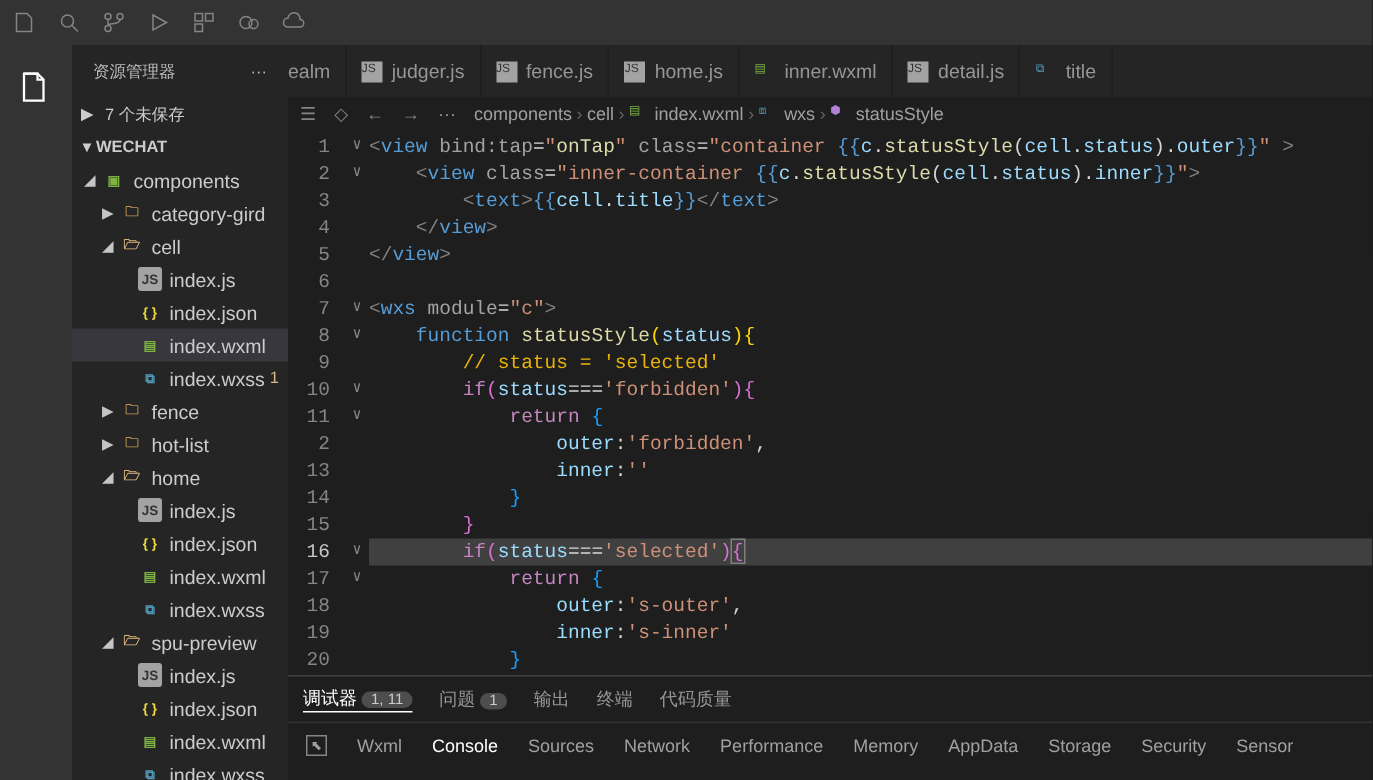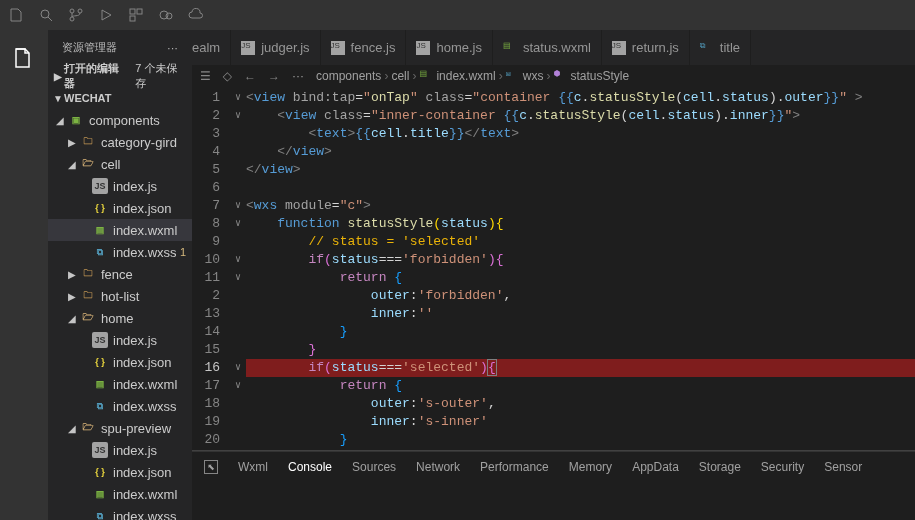--- a/index.html
+++ b/index.html
@@ -37,21 +37,21 @@
 .crumbs-row .tool { color: #858585; }
 .crumbs { display: flex; align-items: center; gap: 3px; }
 .crumbs .sep { color: #666; }
 .crumbs .fi { width: 14px; height: 14px; font-size: 8px; }
 .code { flex: 1; display: flex; font-family: Consolas, "Courier New", monospace; font-size: 13px; line-height: 18px; overflow: hidden; }
 .gutter { width: 38px; text-align: right; color: #858585; padding-right: 10px; padding-top: 2px; }
 .gutter .cur { color: #c6c6c6; }
 .fold-col { width: 16px; color: #858585; font-size: 10px; padding-top: 2px; }
 .fold-col div { height: 18px; display:flex; align-items:center; justify-content:center;}
 .code-lines { flex: 1; padding-top: 2px; white-space: pre; }
-.code-lines .hl { background: #7f1d1d; display: block; }
+.code-lines .hl { background: #404040; display: block; }
 .c-tag { color: #808080; }
 .c-name { color: #569cd6; }
 .c-attr { color: #a3a3a3; }
 .c-str { color: #ce9178; }
 .c-tmpl { color: #569cd6; }
 .c-kw { color: #c586c0; }
 .c-fn { color: #dcdcaa; }
 .c-param { color: #9cdcfe; }
 .c-comm { color: #eab308; }
 .c-op { color: #d4d4d4; }
@@ -110,21 +110,20 @@
     </div>
   </div>
 
   <div class="sidebar">
     <div class="sidebar-header">
       <span>资源管理器</span>
       <span>···</span>
     </div>
     <div class="section-title">
       <span class="chev">▶</span>
-      <span>打开的编辑器</span>
       <span class="badge">7 个未保存</span>
     </div>
     <div class="section-title">
       <span class="chev">▼</span>
       <span>WECHAT</span>
     </div>
     <div class="tree" id="tree">
         <div class="tree-item" style="padding-left: 8px;">
           <span class="chev">◢</span>
           <span class="fi fi-comp">▣</span>
@@ -236,25 +235,25 @@
         <div class="tab">
           <span class="fi fi-js">JS</span>
           <span>fence.js</span>
         </div>
         <div class="tab">
           <span class="fi fi-js">JS</span>
           <span>home.js</span>
         </div>
         <div class="tab">
           <span class="fi fi-wxml">▤</span>
-          <span>status.wxml</span>
-        </div>
-        <div class="tab">
-          <span class="fi fi-js">JS</span>
-          <span>return.js</span>
+          <span>inner.wxml</span>
+        </div>
+        <div class="tab">
+          <span class="fi fi-js">JS</span>
+          <span>detail.js</span>
         </div>
         <div class="tab">
           <span class="fi fi-wxss">⧉</span>
           <span>title</span>
         </div>
       </div>
     <div class="crumbs-row">
       <span class="tool">☰</span>
       <span class="tool">◇</span>
       <span class="tool">←</span>
@@ -318,20 +317,27 @@
           <div>∨</div>
           <div>∨</div>
           <div></div>
           <div></div>
           <div></div>
           <div></div>
         </div>
       <div class="code-lines" id="codelines"><div><span class="c-tag">&lt;</span><span class="c-name">view</span> <span class="c-attr">bind:tap</span><span class="c-op">=</span><span class="c-str">"</span><span class="c-fn">onTap</span><span class="c-str">"</span> <span class="c-attr">class</span><span class="c-op">=</span><span class="c-str">"container </span><span class="c-tmpl">{{</span><span class="c-param">c</span><span class="c-op">.</span><span class="c-fn">statusStyle</span><span class="c-op">(</span><span class="c-param">cell</span><span class="c-op">.</span><span class="c-param">status</span><span class="c-op">).</span><span class="c-param">outer</span><span class="c-tmpl">}}</span><span class="c-str">"</span> <span class="c-tag">&gt;</span></div><div>    <span class="c-tag">&lt;</span><span class="c-name">view</span> <span class="c-attr">class</span><span class="c-op">=</span><span class="c-str">"inner-container </span><span class="c-tmpl">{{</span><span class="c-param">c</span><span class="c-op">.</span><span class="c-fn">statusStyle</span><span class="c-op">(</span><span class="c-param">cell</span><span class="c-op">.</span><span class="c-param">status</span><span class="c-op">).</span><span class="c-param">inner</span><span class="c-tmpl">}}</span><span class="c-str">"</span><span class="c-tag">&gt;</span></div><div>        <span class="c-tag">&lt;</span><span class="c-name">text</span><span class="c-tag">&gt;</span><span class="c-tmpl">{{</span><span class="c-param">cell</span><span class="c-op">.</span><span class="c-param">title</span><span class="c-tmpl">}}</span><span class="c-tag">&lt;/</span><span class="c-name">text</span><span class="c-tag">&gt;</span></div><div>    <span class="c-tag">&lt;/</span><span class="c-name">view</span><span class="c-tag">&gt;</span></div><div><span class="c-tag">&lt;/</span><span class="c-name">view</span><span class="c-tag">&gt;</span></div><div>&nbsp;</div><div><span class="c-tag">&lt;</span><span class="c-name">wxs</span> <span class="c-attr">module</span><span class="c-op">=</span><span class="c-str">"c"</span><span class="c-tag">&gt;</span></div><div>    <span class="c-name">function</span> <span class="c-fn">statusStyle</span><span class="c-punc">(</span><span class="c-param">status</span><span class="c-punc">){</span></div><div>        <span class="c-comm">// status = 'selected'</span></div><div>        <span class="c-kw">if</span><span class="c-punc-p">(</span><span class="c-param">status</span><span class="c-op">===</span><span class="c-str">'forbidden'</span><span class="c-punc-p">){</span></div><div>            <span class="c-kw">return</span> <span class="c-punc-b">{</span></div><div>                <span class="c-param">outer</span><span class="c-op">:</span><span class="c-str">'forbidden'</span><span class="c-op">,</span></div><div>                <span class="c-param">inner</span><span class="c-op">:</span><span class="c-str">''</span></div><div>            <span class="c-punc-b">}</span></div><div>        <span class="c-punc-p">}</span></div><div class="hl">        <span class="c-kw">if</span><span class="c-punc-p">(</span><span class="c-param">status</span><span class="c-op">===</span><span class="c-str">'selected'</span><span class="c-punc-p">)</span><span class="cursor-box"><span class="c-punc-p">{</span></span></div><div>            <span class="c-kw">return</span> <span class="c-punc-b">{</span></div><div>                <span class="c-param">outer</span><span class="c-op">:</span><span class="c-str">'s-outer'</span><span class="c-op">,</span></div><div>                <span class="c-param">inner</span><span class="c-op">:</span><span class="c-str">'s-inner'</span></div><div>            <span class="c-punc-b">}</span></div><div>        </div></div>
     </div>
     <div class="panel">
+      <div class="panel-tabs" id="paneltabs">
+          <span class="pt active">调试器 <span class="badge">1, 11</span></span>
+          <span class="pt">问题 <span class="badge">1</span></span>
+          <span class="pt">输出</span>
+          <span class="pt">终端</span>
+          <span class="pt">代码质量</span>
+        </div>
       <div class="devtools-tabs" id="devtabs">
         <span style="border:1px solid #858585;width:14px;height:14px;display:inline-flex;align-items:center;justify-content:center;font-size:9px;">⬉</span>
       <span>Wxml</span>
           <span class="active">Console</span>
           <span>Sources</span>
           <span>Network</span>
           <span>Performance</span>
           <span>Memory</span>
           <span>AppData</span>
           <span>Storage</span>

